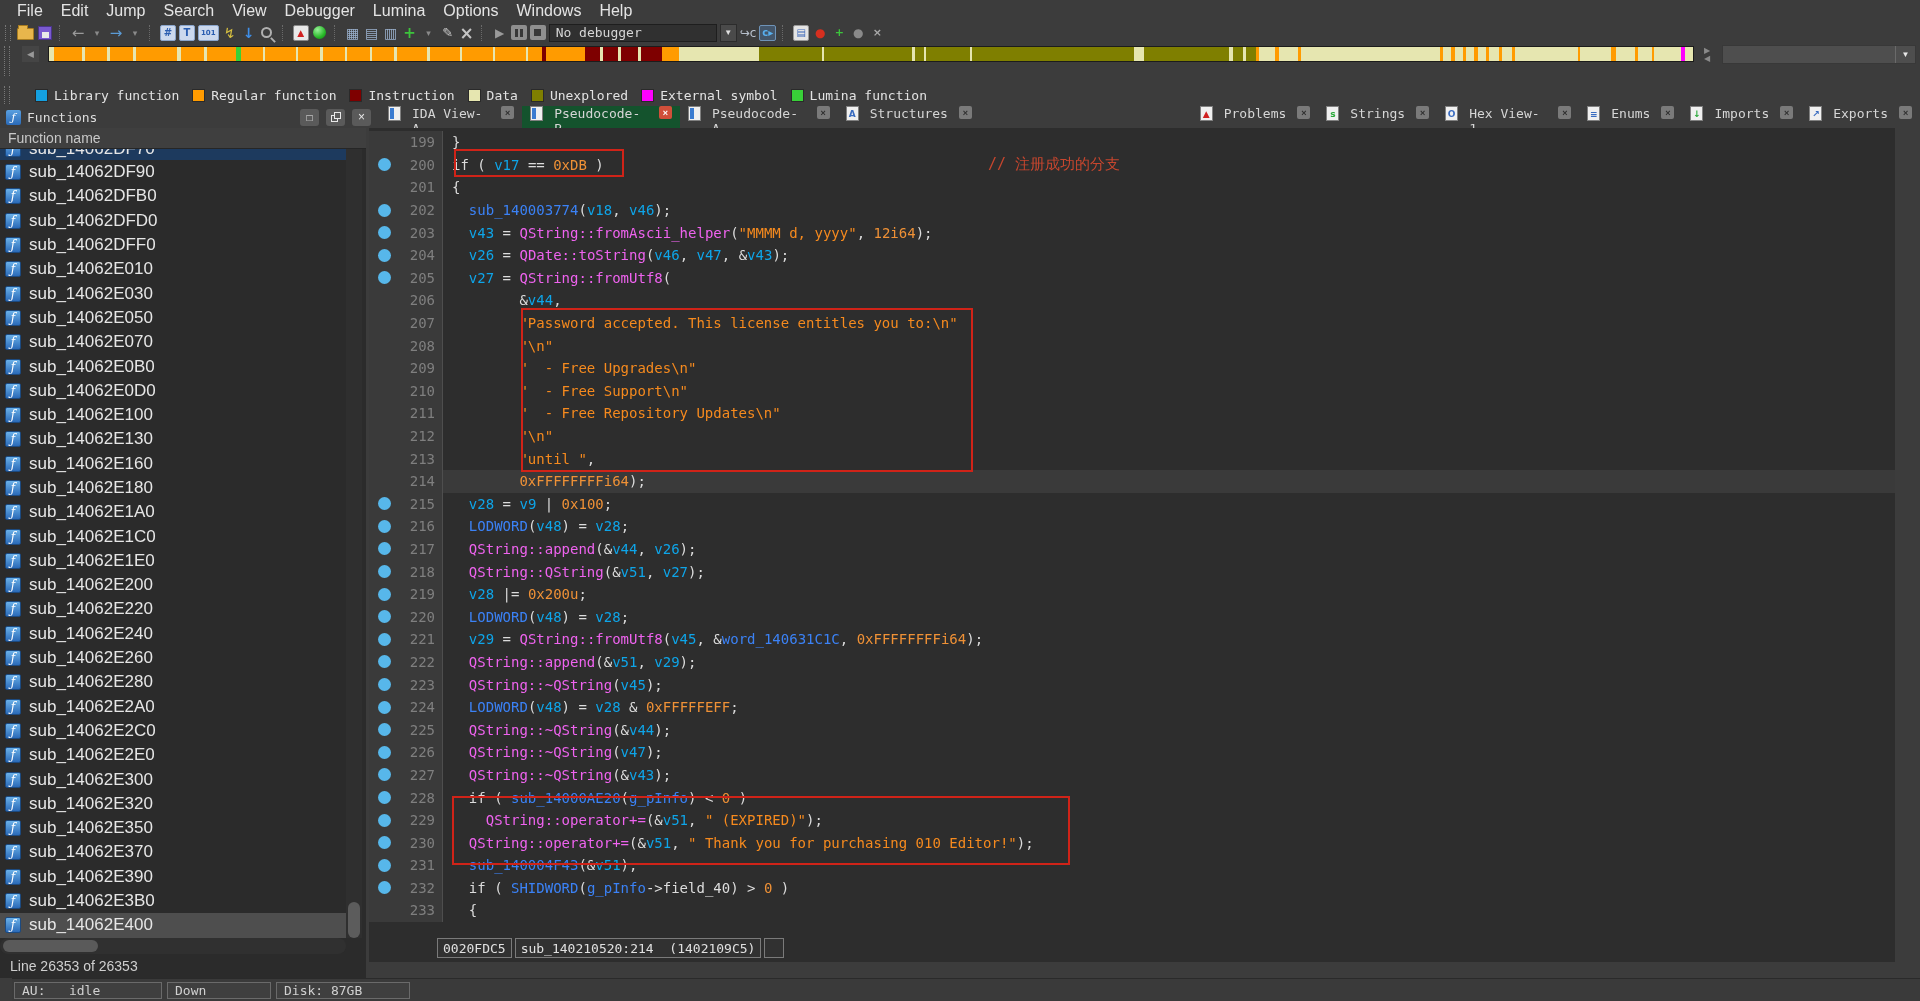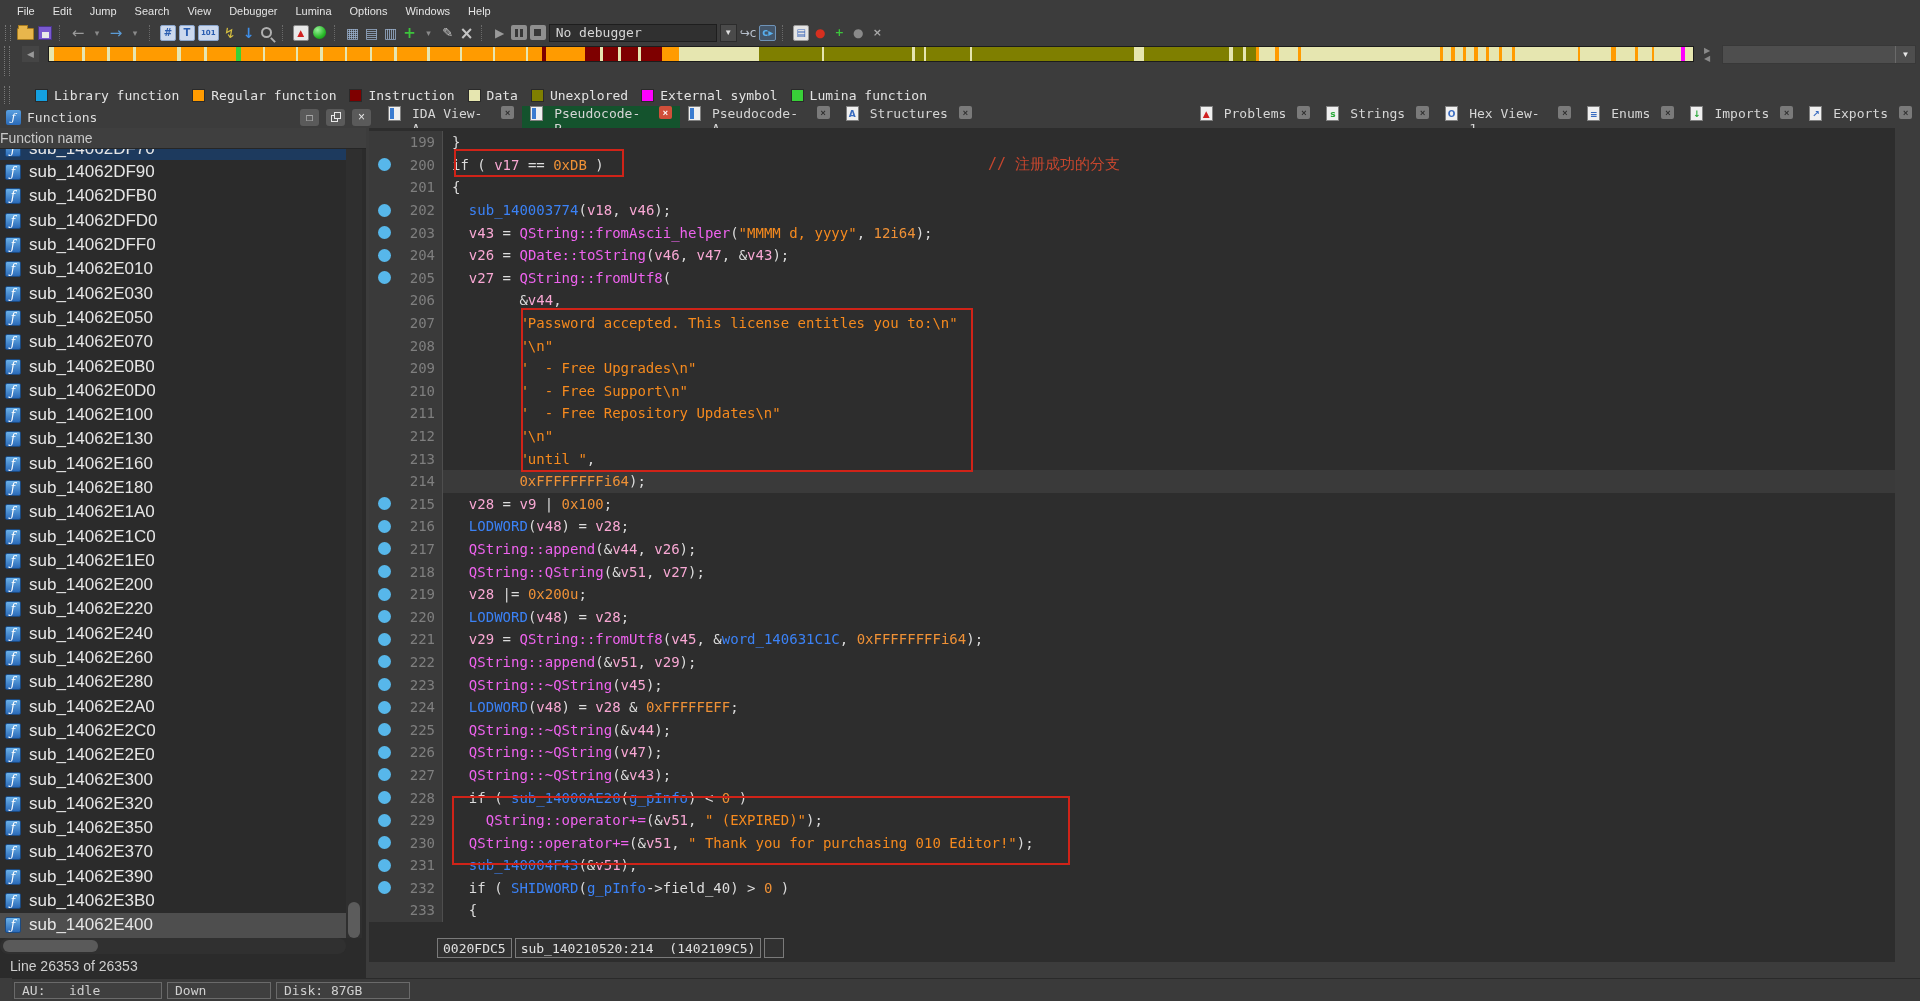--- a/index.html
+++ b/index.html
@@ -3,21 +3,21 @@
 <meta charset="utf-8">
 <style>
   * { margin:0; padding:0; box-sizing:border-box; }
   html,body { width:1920px; height:1001px; overflow:hidden; background:#3c3c3c;
     font-family:"Liberation Sans", sans-serif; }
   #app { position:relative; width:1920px; height:1001px; background:#3c3c3c; }
 
   
   .menubar { position:absolute; left:0; top:0; width:100%; height:22px; background:#3c3c3c;
     display:flex; align-items:center; padding-left:8px; }
-  .menubar .mitem { color:#e4e4e4; font-size:11px; padding:2px 9px; cursor:default; }
+  .menubar .mitem { color:#e4e4e4; font-size:16px; padding:2px 9px; cursor:default; }
 
   
   .toolbar { position:absolute; left:0; top:22px; width:100%; height:21px; background:#3c3c3c;
     display:flex; align-items:center; gap:3px; padding-left:2px; }
   .tsep { width:5px; height:16px; border-left:1px dotted #6a6a6a; margin:0 3px; }
   .thandle { width:6px; height:16px; border-left:1px dotted #777; border-right:1px dotted #777; margin:0 3px; }
   .tico { display:inline-flex; align-items:center; justify-content:center; height:18px; min-width:16px;
     font-family:"DejaVu Sans", sans-serif; }
   .tfolder { width:17px; height:12px; background:#e8b64c; border:1px solid #a87c20; border-radius:1px; position:relative; margin-top:2px; }
   .tfolder::before { content:""; position:absolute; top:-4px; left:0; width:8px; height:3px; background:#e8b64c; border:1px solid #a87c20; border-bottom:none; }
@@ -82,21 +82,21 @@
     font-family:"DejaVu Sans", sans-serif; }
   .tabicon.doc::before { content:""; position:absolute; left:1px; top:1px; width:4px; height:11px; background:#3a7bd0; }
   .tabspacer { width:212px; }
 
   
   .main { position:absolute; left:0; top:128px; width:100%; height:850px; }
 
   
   .funcpanel { position:absolute; left:0; top:0; width:366px; height:850px; background:#2b2b2b; }
   .colheader { position:absolute; left:0; top:0; width:366px; height:21px; background:#3f3f3f; color:#c8c8c8;
-    font-size:14px; display:flex; align-items:center; border-bottom:1px solid #262626; }
+    font-size:14px; padding-left:8px; display:flex; align-items:center; border-bottom:1px solid #262626; }
   .funclist { position:absolute; left:0; top:21px; width:346px; height:789px; overflow:hidden; background:#2b2b2b; }
   .frow { height:24.3px; display:flex; align-items:center; padding-left:5px; }
   .frow .ficon { width:16px; height:16px; border-radius:2px; background:linear-gradient(#6ab0e8,#2a6ab8);
     border:1px solid #1c4a80; color:#fff; font-style:italic; font-size:12px; display:flex; align-items:center;
     justify-content:center; margin-right:8px; font-family:"DejaVu Serif", serif; flex:none; }
   .frow .fname { color:#e6e6e6; font-size:17px; white-space:nowrap; }
   .frow.selected { background:#4e4e4e; }
   .frow.partial { height:11px; overflow:hidden; background:#1d3a5e; }
   .frow.partial .inner { display:flex; align-items:center; margin-top:-12px; }
   .fvscroll { position:absolute; left:346px; top:21px; width:16px; height:789px; background:#2f2f2f; }
@@ -110,21 +110,21 @@
   
   .codepane { position:absolute; left:369px; top:0; width:1526px; height:834px; background:#2d2d2d; overflow:hidden; }
   .codelines { position:absolute; left:0; top:3px; width:100%; }
   .crow { display:flex; height:22.6px; font-family:"DejaVu Sans Mono", monospace; font-size:14px; }
   .gutter { width:74px; flex:none; background:#3a3a3a; border-right:1px solid #4e4e4e; display:flex; align-items:center; }
   .dotcol { width:30px; flex:none; display:flex; align-items:center; justify-content:center; }
   .bpdot { width:13px; height:13px; border-radius:50%; background:#57b7ea; }
   .numcol { width:44px; flex:none; text-align:right; padding-right:8px; color:#7f7f7f; }
   .ctext { flex:1; padding-left:9px; white-space:pre; display:flex; align-items:center; }
   .crow.hl .ctext { background:#3a3a3a; }
-  .tp{color:#dcdcdc}.tv{color:#f9a8d4}.tn{color:#ef9136}.ts{color:#f68a1e}.tf{color:#ef63ef}.tc{color:#3b82f6}
+  .tp{color:#dcdcdc}.tv{color:#0ea5e9}.tn{color:#ef9136}.ts{color:#f68a1e}.tf{color:#ef63ef}.tc{color:#3b82f6}
 
   .codestatus { position:absolute; left:0px; top:810px; display:flex; gap:3px; padding-left:68px;
     font-family:"DejaVu Sans Mono", monospace; font-size:13px; color:#e0e0e0; }
   .csbox { border:1px solid #7a7a7a; background:#313131; height:20px; padding:0 5px; display:flex; align-items:center; white-space:pre; }
   .csbox.empty { width:20px; }
 
   
   .annotations { position:absolute; inset:0; pointer-events:none; }
   .annbox { position:absolute; border:2px solid #d02318; }
   .anncomment { position:absolute; left:988px; top:155px; color:#c7462e; font-family:"DejaVu Sans Mono", monospace;

